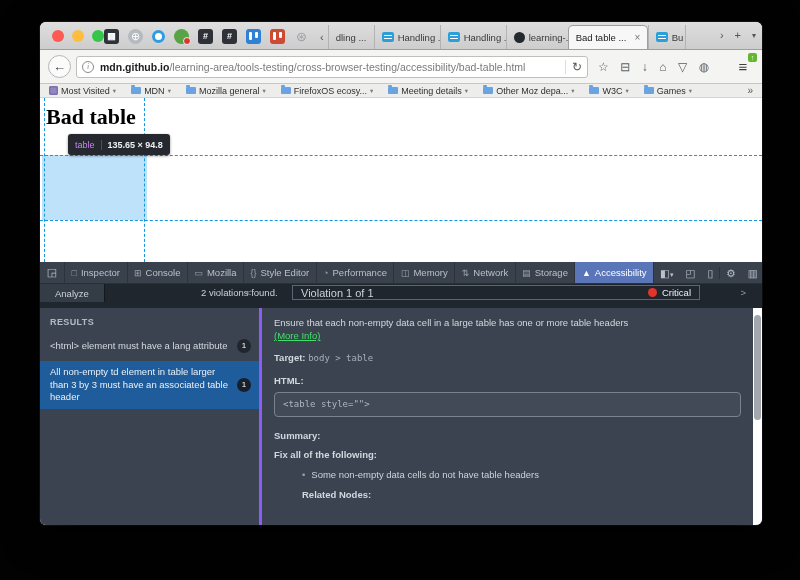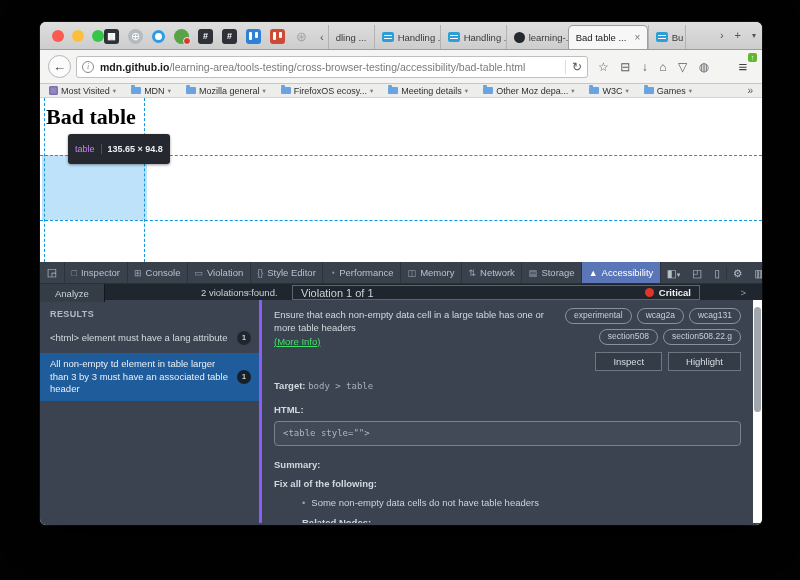--- a/index.html
+++ b/index.html
@@ -61,44 +61,44 @@
   .bm-overflow { margin-left:auto; color:#555; font-size:10px; }
   
   .page { position:relative; height:164px; background:#fff; overflow:hidden; }
   .page-h1 { position:absolute; left:6px; top:6px; font-family:"Liberation Serif",serif; font-weight:bold; font-size:22px; color:#000; }
   .vguide { position:absolute; top:0; bottom:0; width:0; border-left:1px dashed #1296e0; }
   .hguide { position:absolute; left:0; right:0; height:0; border-top:1px dashed #1296e0; }
   .highlight { position:absolute; left:2px; top:57px; width:105px; height:65px; background:rgba(128,197,247,0.5); }
   .ptable { position:absolute; left:6px; top:58px; font-family:"Liberation Serif",serif; font-size:12px; color:#41465c; border-collapse:collapse; }
   .ptable td { padding:0; height:16px; vertical-align:middle; }
   .ptable td.c1 { width:48px; } .ptable td.c2 { width:25px; } .ptable td.c3 { width:42px; }
-  .tooltip { position:absolute; left:28px; top:36px; height:30px; background:#25282f; border-radius:3px; display:flex; align-items:center; padding:0 7px; gap:6px; font-size:9px; box-shadow:0 1px 3px rgba(0,0,0,.4); }
+  .tooltip { position:absolute; left:28px; top:36px; height:21px; background:#25282f; border-radius:3px; display:flex; align-items:center; padding:0 7px; gap:6px; font-size:9px; box-shadow:0 1px 3px rgba(0,0,0,.4); }
   .tooltip .ttag { color:#c983f7; }
   .tooltip .tsep { width:1px; height:10px; background:#4c5058; }
   .tooltip .tdims { color:#eef0f3; font-weight:bold; }
   
   .devtools { position:relative; height:263px; background:#3b4350; color:#ccd2d9; }
   .dt-toolbar { height:22px; background:#39414d; border-bottom:1px solid #2a3039; display:flex; align-items:stretch; font-size:9.5px; }
   .dt-pick { width:25px; display:flex; align-items:center; justify-content:center; border-right:1px solid #2c333c; color:#b9c0ca; font-size:11px; flex:none; }
   .dt-tab { display:flex; align-items:center; gap:4px; padding:0 6.5px; border-right:1px solid #2c333c; color:#b9c0ca; white-space:nowrap; }
   .dt-tab .g { font-size:9px; color:#9aa2ad; }
   .dt-tab.active { background:#5b76b8; color:#fff; }
   .dt-tab.active .g { color:#fff; }
   .dt-right { margin-left:auto; display:flex; align-items:center; }
   .dt-ric { padding:0 6px; color:#b9c0ca; font-size:10.5px; }
   .dt-ric.sepl { border-left:1px solid #2c333c; }
   .dt-ric .mini { font-size:7px; }
   
-  .dt-subbar { position:relative; height:16px; background:#20262d; font-size:9.5px; color:#ccd2d9; }
+  .dt-subbar { position:relative; height:24px; background:#20262d; font-size:9.5px; color:#ccd2d9; }
   .analyze { position:absolute; left:0; top:0; height:18px; display:flex; align-items:center; padding:0 15px; background:#343c46; border-right:1px solid #14181d; }
   .viostatus { position:absolute; left:113px; top:3px;margin-left:48px; }
   .prevbtn { position:absolute; left:206px; top:3px; color:#8f97a2; }
   .viobox { position:absolute; left:252px; top:1px; width:408px; height:15px; border:1px solid #5c6573; display:flex; align-items:center; padding:0 8px; }
   .viotitle { flex:1; font-size:11px; }
-  .crit { display:flex; align-items:center; gap:5px; font-weight:bold; color:#eef1f5; font-size:9.5px; }
+  .crit { display:flex; align-items:center; gap:5px; font-weight:normal; color:#eef1f5; font-size:9.5px; }
   .critdot { width:9px; height:9px; border-radius:50%; background:#e0352b; }
   .nextbtn { position:absolute; right:16px; top:3px; color:#8f97a2; }
   
   .dt-main { display:flex; height:223px; }
   .results { width:222px; border-right:3px solid #8b5cf6; font-size:9.5px; flex:none; }
   .res-h { padding:9px 10px 8px; font-weight:bold; font-size:9px; letter-spacing:.4px; color:#b3bac4; }
   .res-item { position:relative; padding:5px 30px 5px 10px; color:#d4d9df; line-height:1.35; margin-bottom:3px; }
   .res-item .cnt { position:absolute; right:8px; top:50%; transform:translateY(-50%); width:14px; height:14px; border-radius:50%; background:#20262d; color:#fff; font-size:8px; display:flex; align-items:center; justify-content:center; }
   .res-item.sel { background:#1f5c9c; color:#eaf0f6; }
   .res-item.sel .cnt { background:#17202a; }
@@ -265,21 +265,21 @@
       <span class="dt-tab">
         <span class="g">□</span>
         <span>Inspector</span>
       </span>
       <span class="dt-tab">
         <span class="g">⊞</span>
         <span>Console</span>
       </span>
       <span class="dt-tab">
         <span class="g">▭</span>
-        <span>Violation</span>
+        <span>Mozilla</span>
       </span>
       <span class="dt-tab">
         <span class="g">{}</span>
         <span>Style Editor</span>
       </span>
       <span class="dt-tab">
         <span class="g">◔</span>
         <span>Performance</span>
       </span>
       <span class="dt-tab">
@@ -334,35 +334,20 @@
           <span class="cnt">1</span>
         </div>
       </div>
 
       <div class="details">
         <div class="det-top">
           <div class="desc">
             <span>Ensure that each non-empty data cell in a large table has one or more table headers</span><br>
             <span class="moreinfo">(More Info)</span>
           </div>
-          <div class="tagcol">
-            <div class="tagrow">
-              <span class="pill">experimental</span>
-              <span class="pill">wcag2a</span>
-              <span class="pill">wcag131</span>
-            </div>
-            <div class="tagrow">
-              <span class="pill">section508</span>
-              <span class="pill">section508.22.g</span>
-            </div>
-            <div class="btnrow">
-              <span class="dbtn">Inspect</span>
-              <span class="dbtn">Highlight</span>
-            </div>
-          </div>
         </div>
         <div class="targetrow">
           <span class="lbl">Target:</span>
           <span class="mono">body &gt; table</span>
         </div>
         <div class="htmlrow">
           <span class="lbl">HTML:</span>
         </div>
         <div class="codebox">&lt;table style=""&gt;</div>
         <div class="sumrow">

